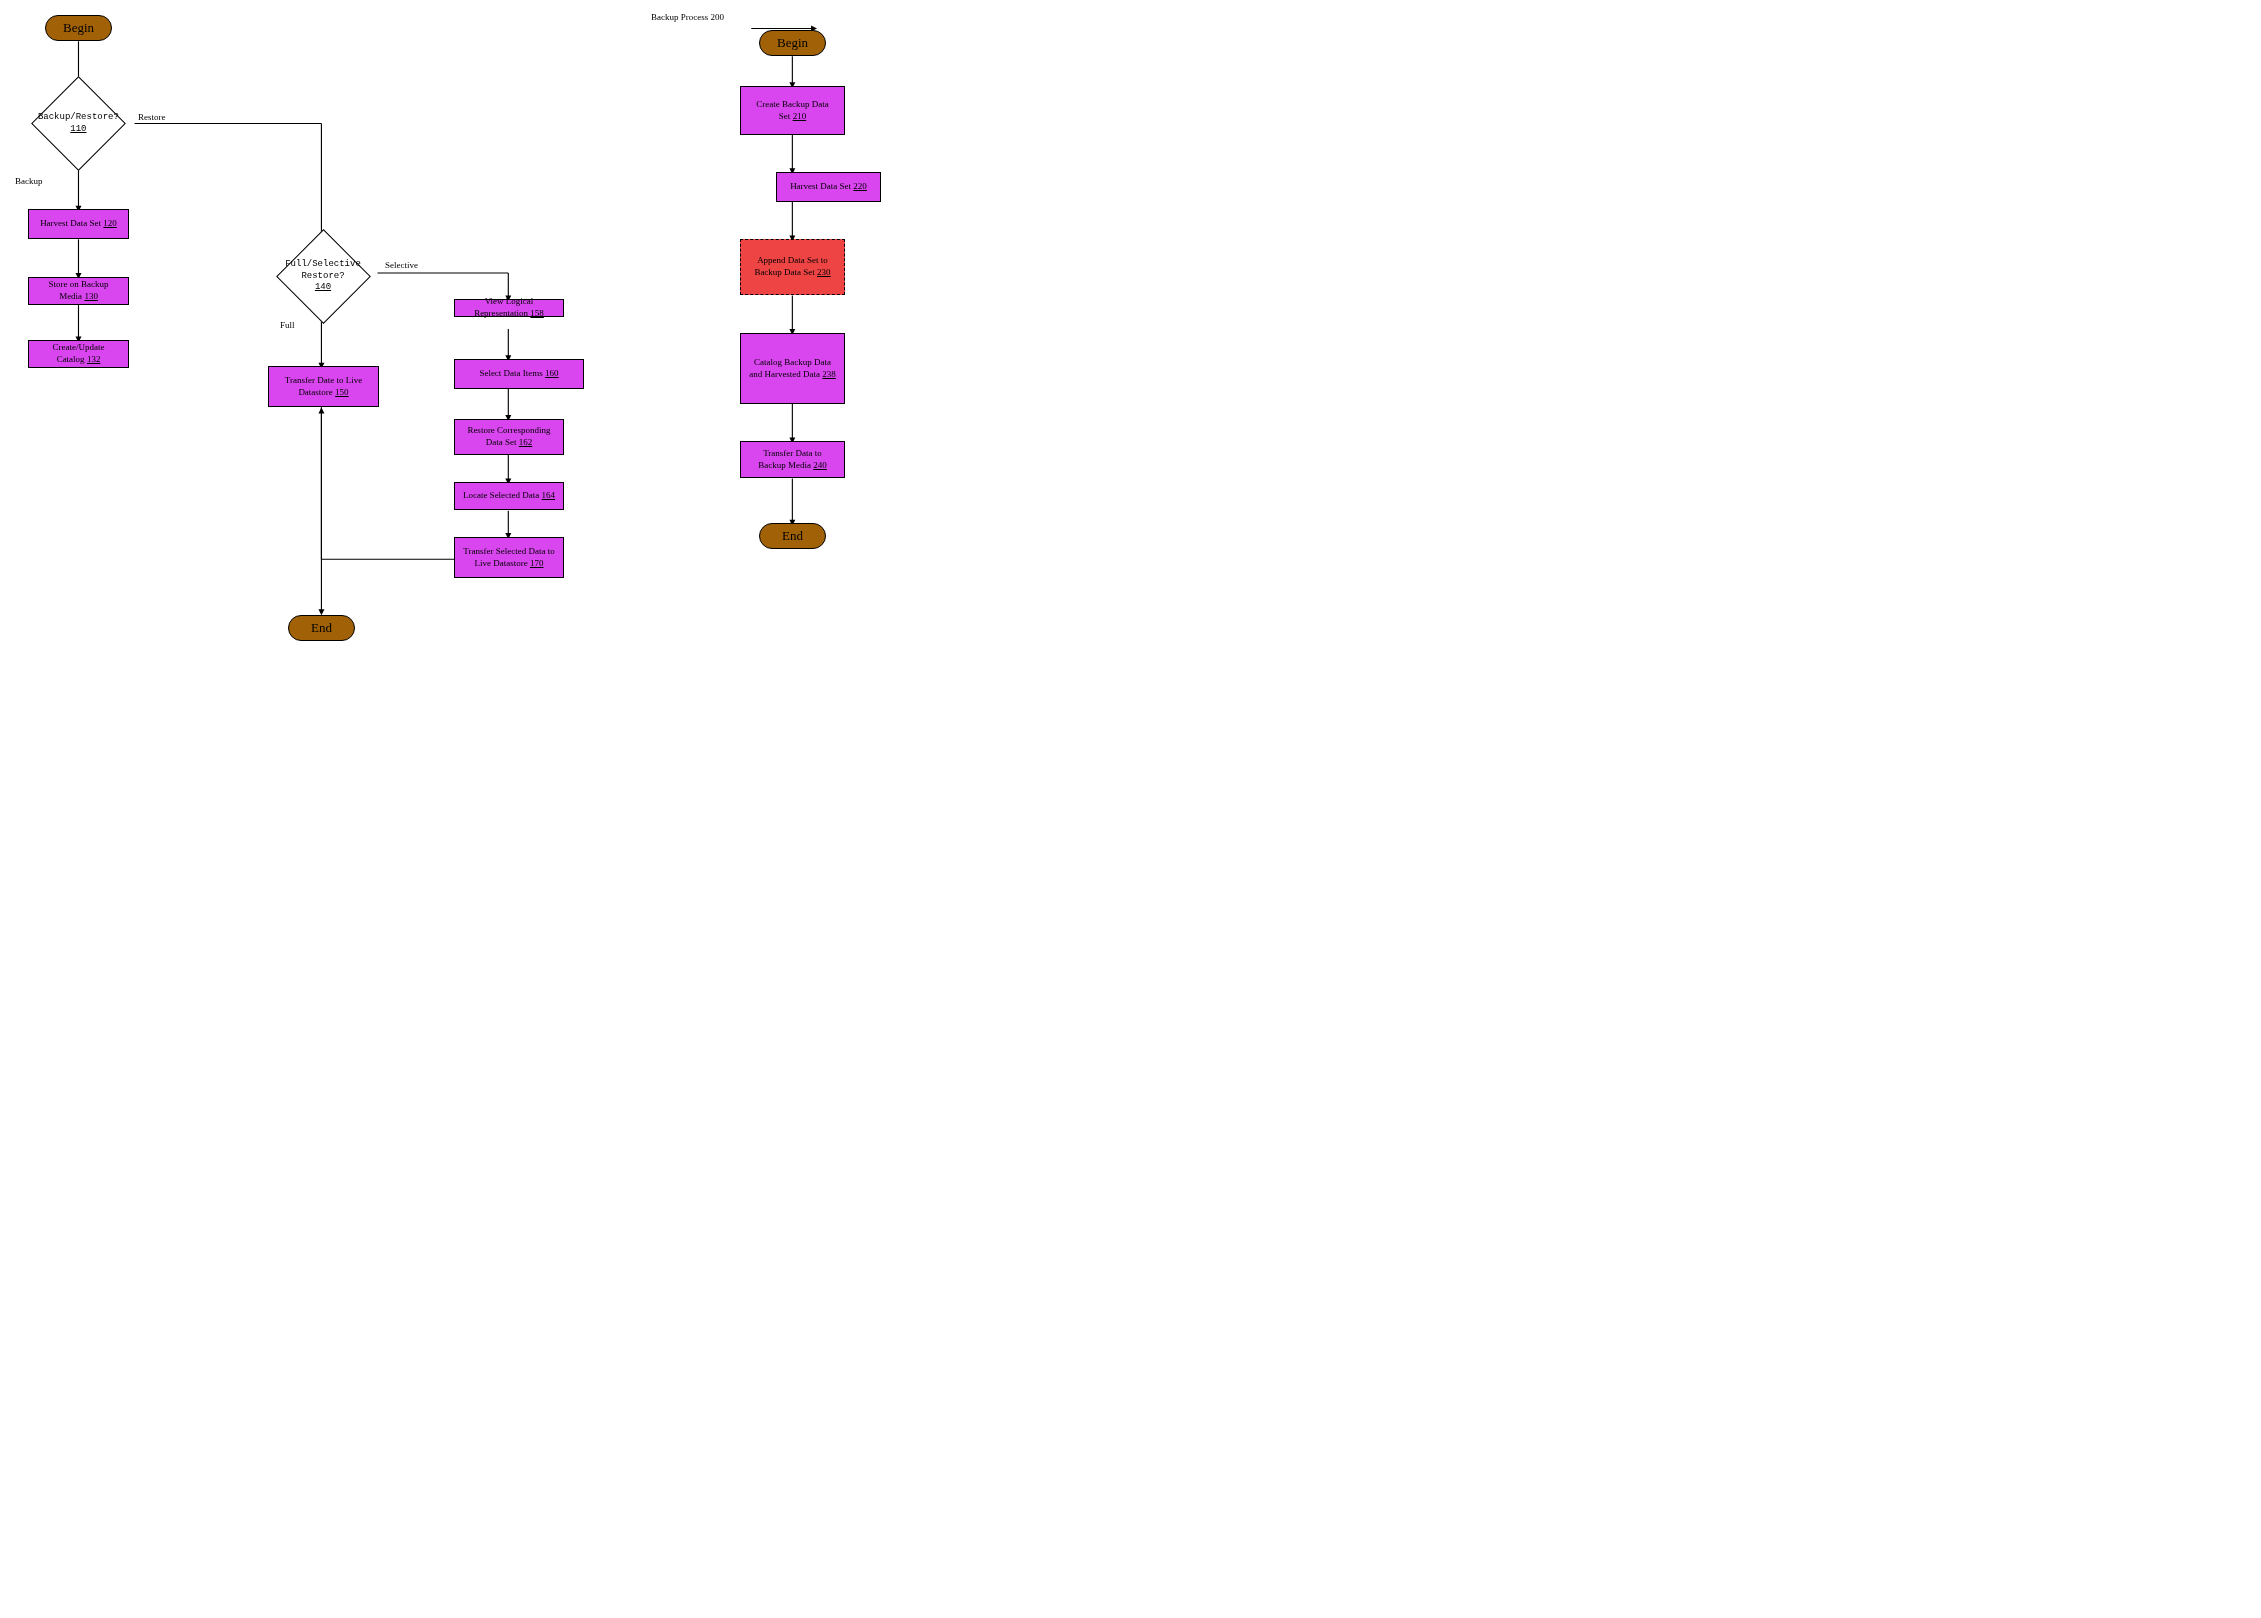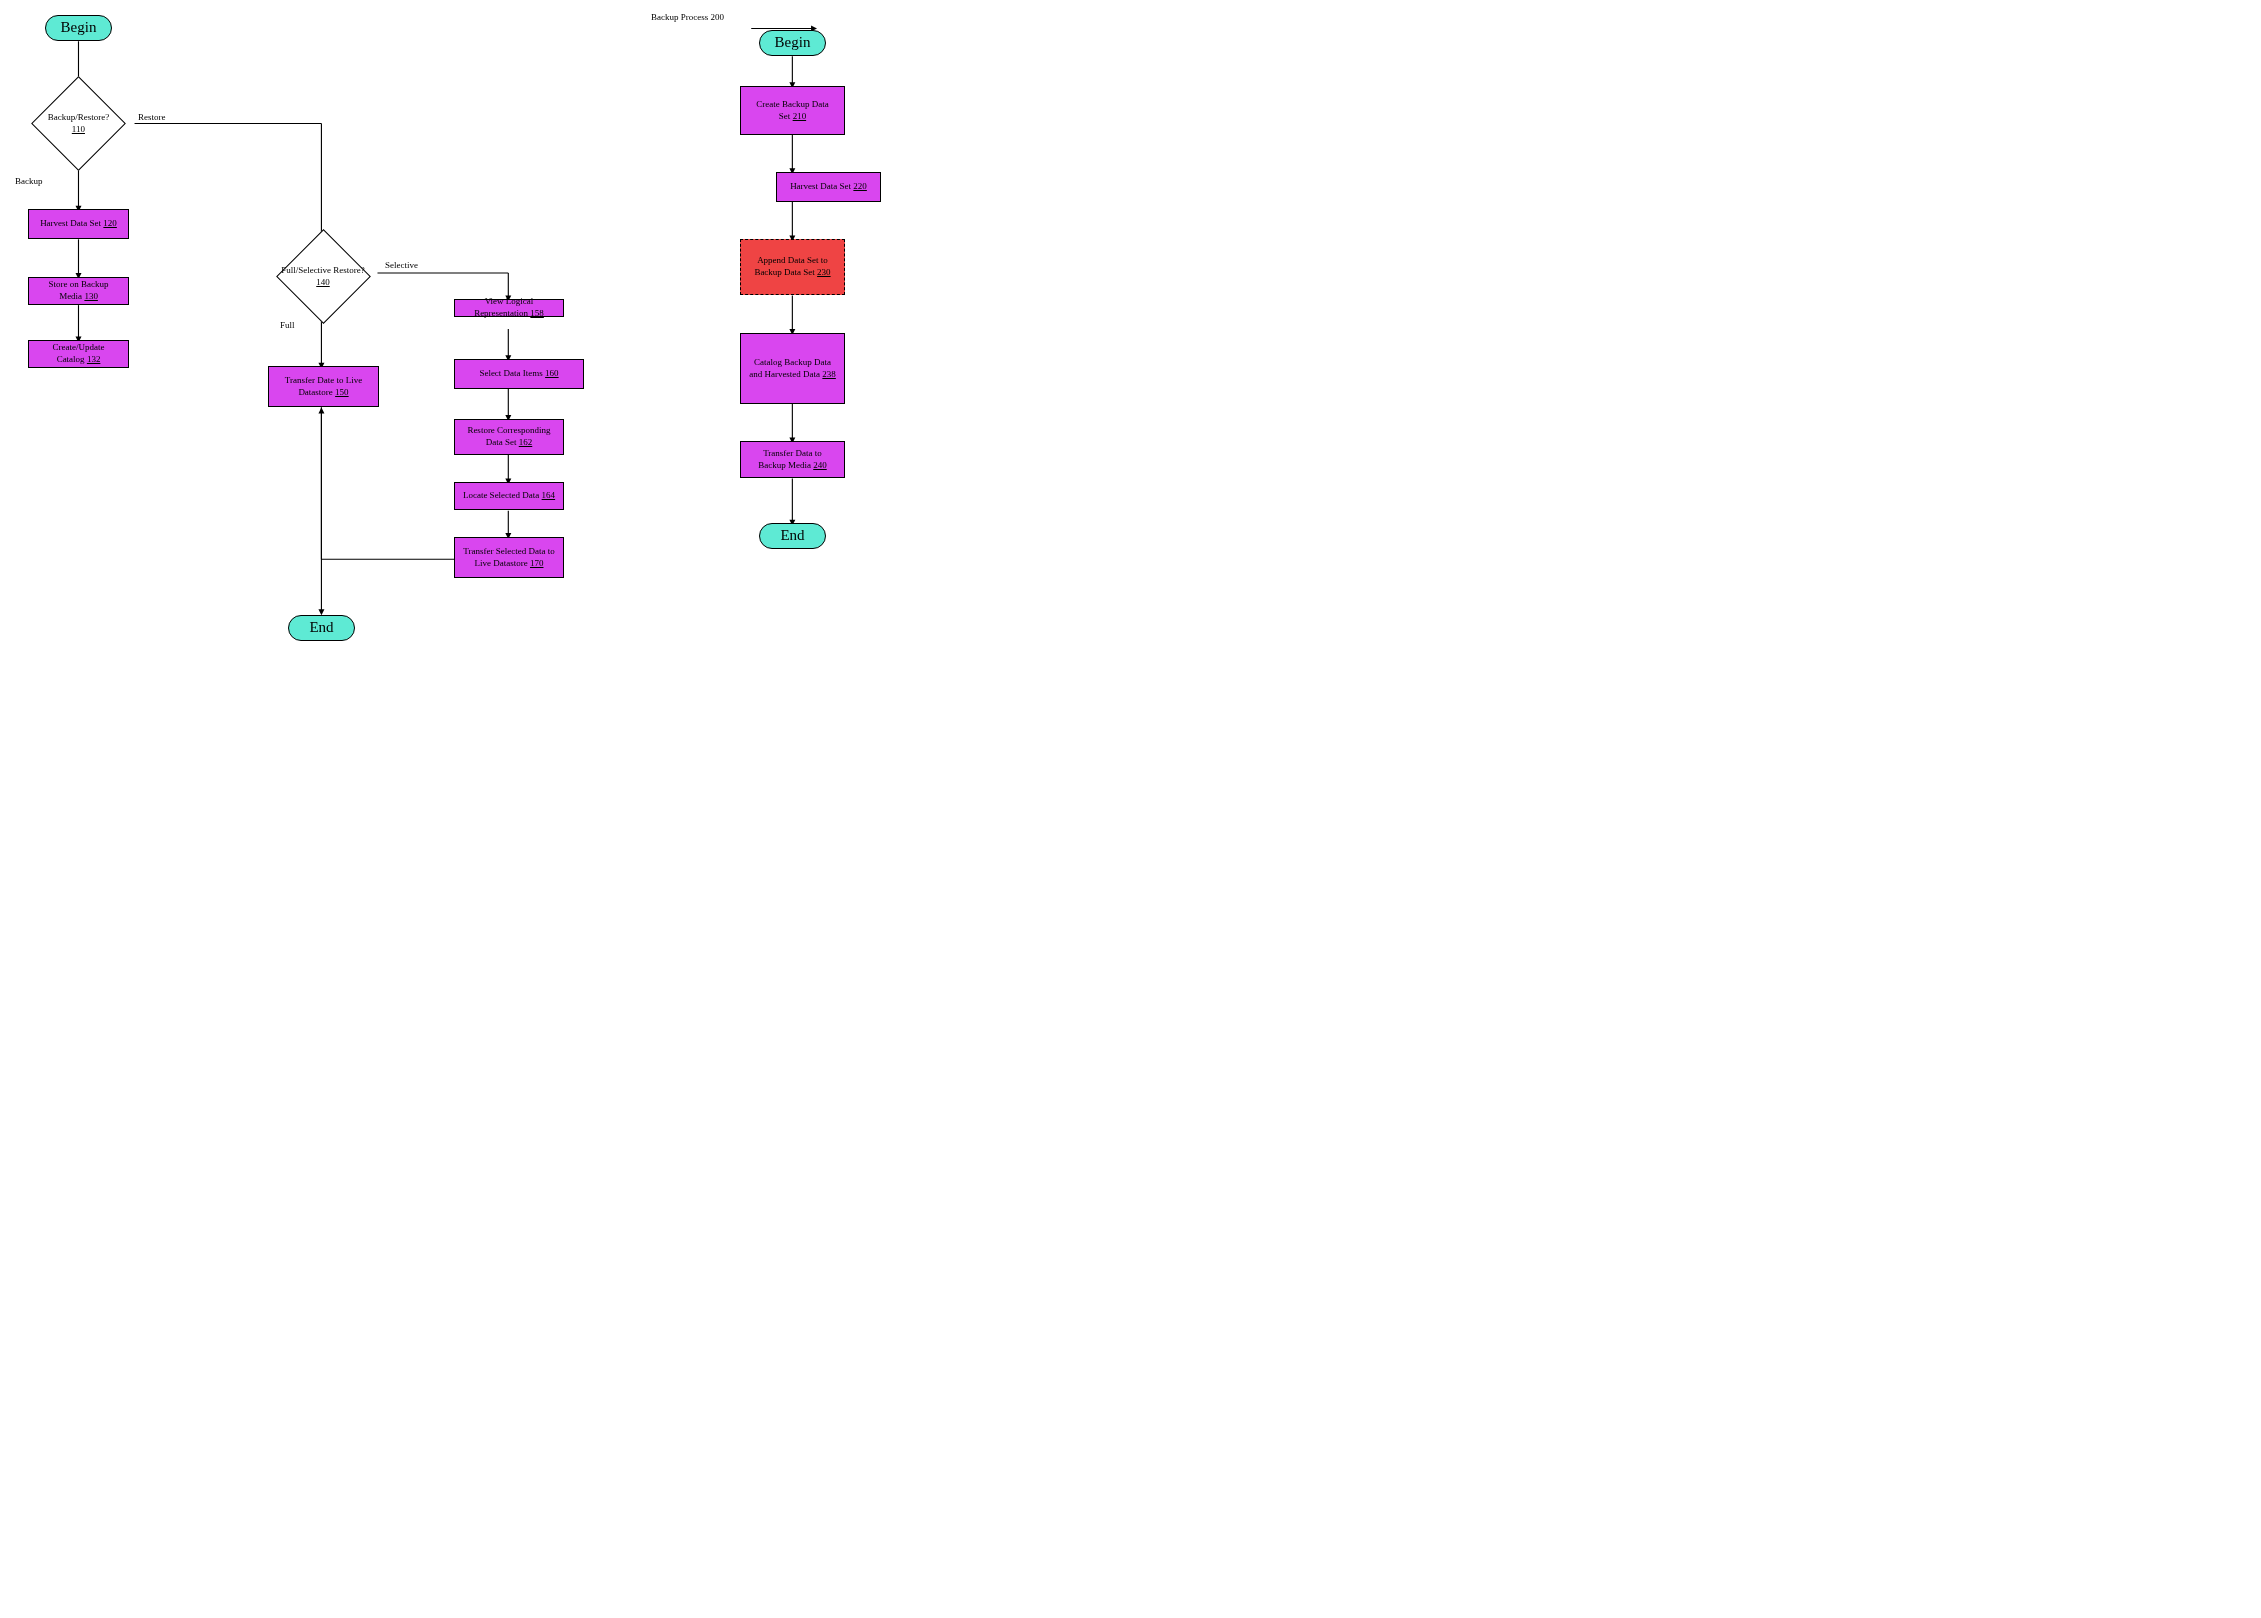--- a/index.html
+++ b/index.html
@@ -22,23 +22,23 @@
       position: absolute;
       display: flex;
       align-items: center;
       justify-content: center;
       text-align: center;
       line-height: 1.3;
     }
     .fc-terminal {
       border: 1.5px solid #000;
       border-radius: 15px;
-      background: #5eead4;
+      background: #a16207;
       padding: 4.5px 13.5px;
-      font-size: 15px;
+      font-size: 13px;
     }
     .fc-process {
       border: 1.5px solid #000;
       background: #d946ef;
       padding: 4.5px 7.5px;
       font-size: 9px;
     }
     .fc-process-dashed {
       border: 1.5px dashed #000;
       background: #ef4444;
@@ -55,20 +55,21 @@
     .diamond-inner {
       transform: rotate(45deg);
       border: 1.5px solid #000;
       background: #fff;
     }
     .diamond-text {
       transform: rotate(0deg);
       font-size: 9px;
       line-height: 1.3;
       position: absolute;
+      font-family: Liberation Mono, monospace;
     }
     .underline {
       text-decoration: underline;
     }
     svg.arrows {
       position: absolute;
       top: 0;
       left: 0;
       width: 897px;
       height: 673px;

